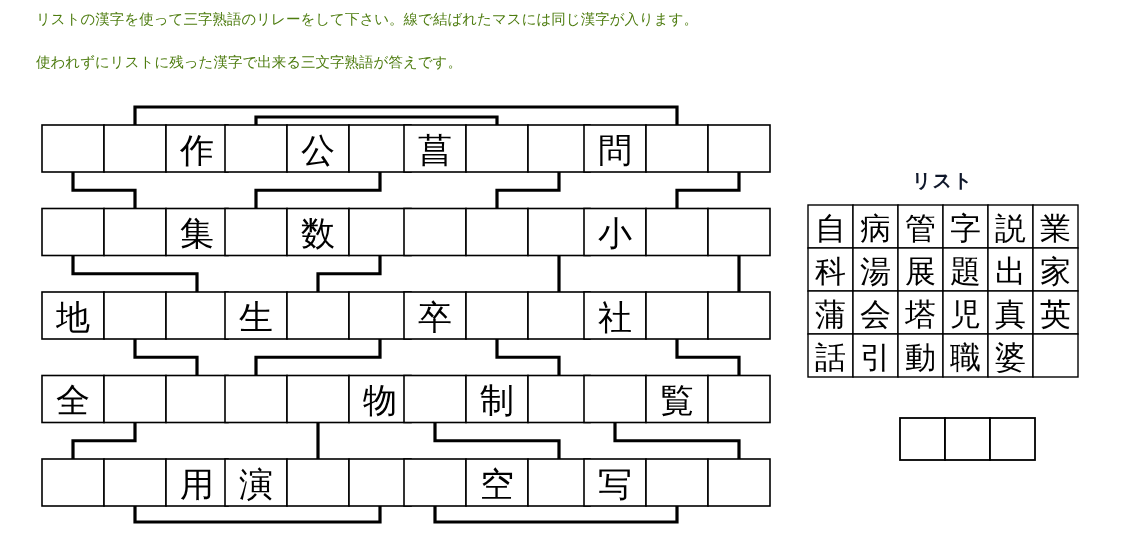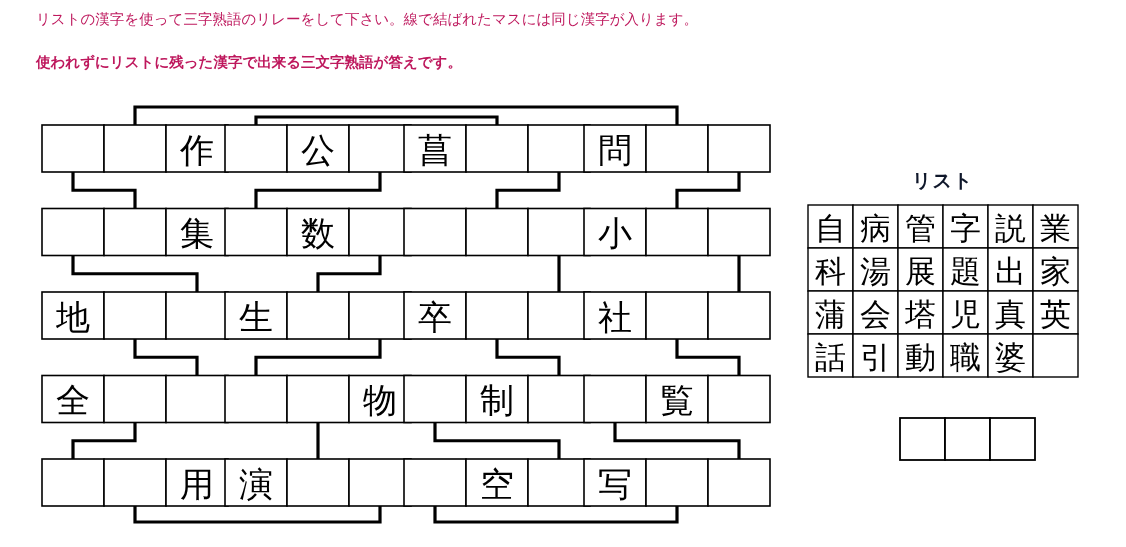--- a/index.html
+++ b/index.html
@@ -19,25 +19,24 @@
   .instructions {
     position: absolute;
     left: 36px;
     top: 10px;
     width: 960px;
   }
   .instr-line {
     font-size: 14.5px;
     line-height: 1.25;
     white-space: nowrap;
-    color: #be185d;
+    color: #4d7c0f;
   }
   .instr-line.second {
     margin-top: 25px;
-    font-weight: bold;
   }
   #puzzle-svg {
     position: absolute;
     left: 0;
     top: 0;
   }
   .list-title {
     position: absolute;
     left: 912px;
     top: 168px;

